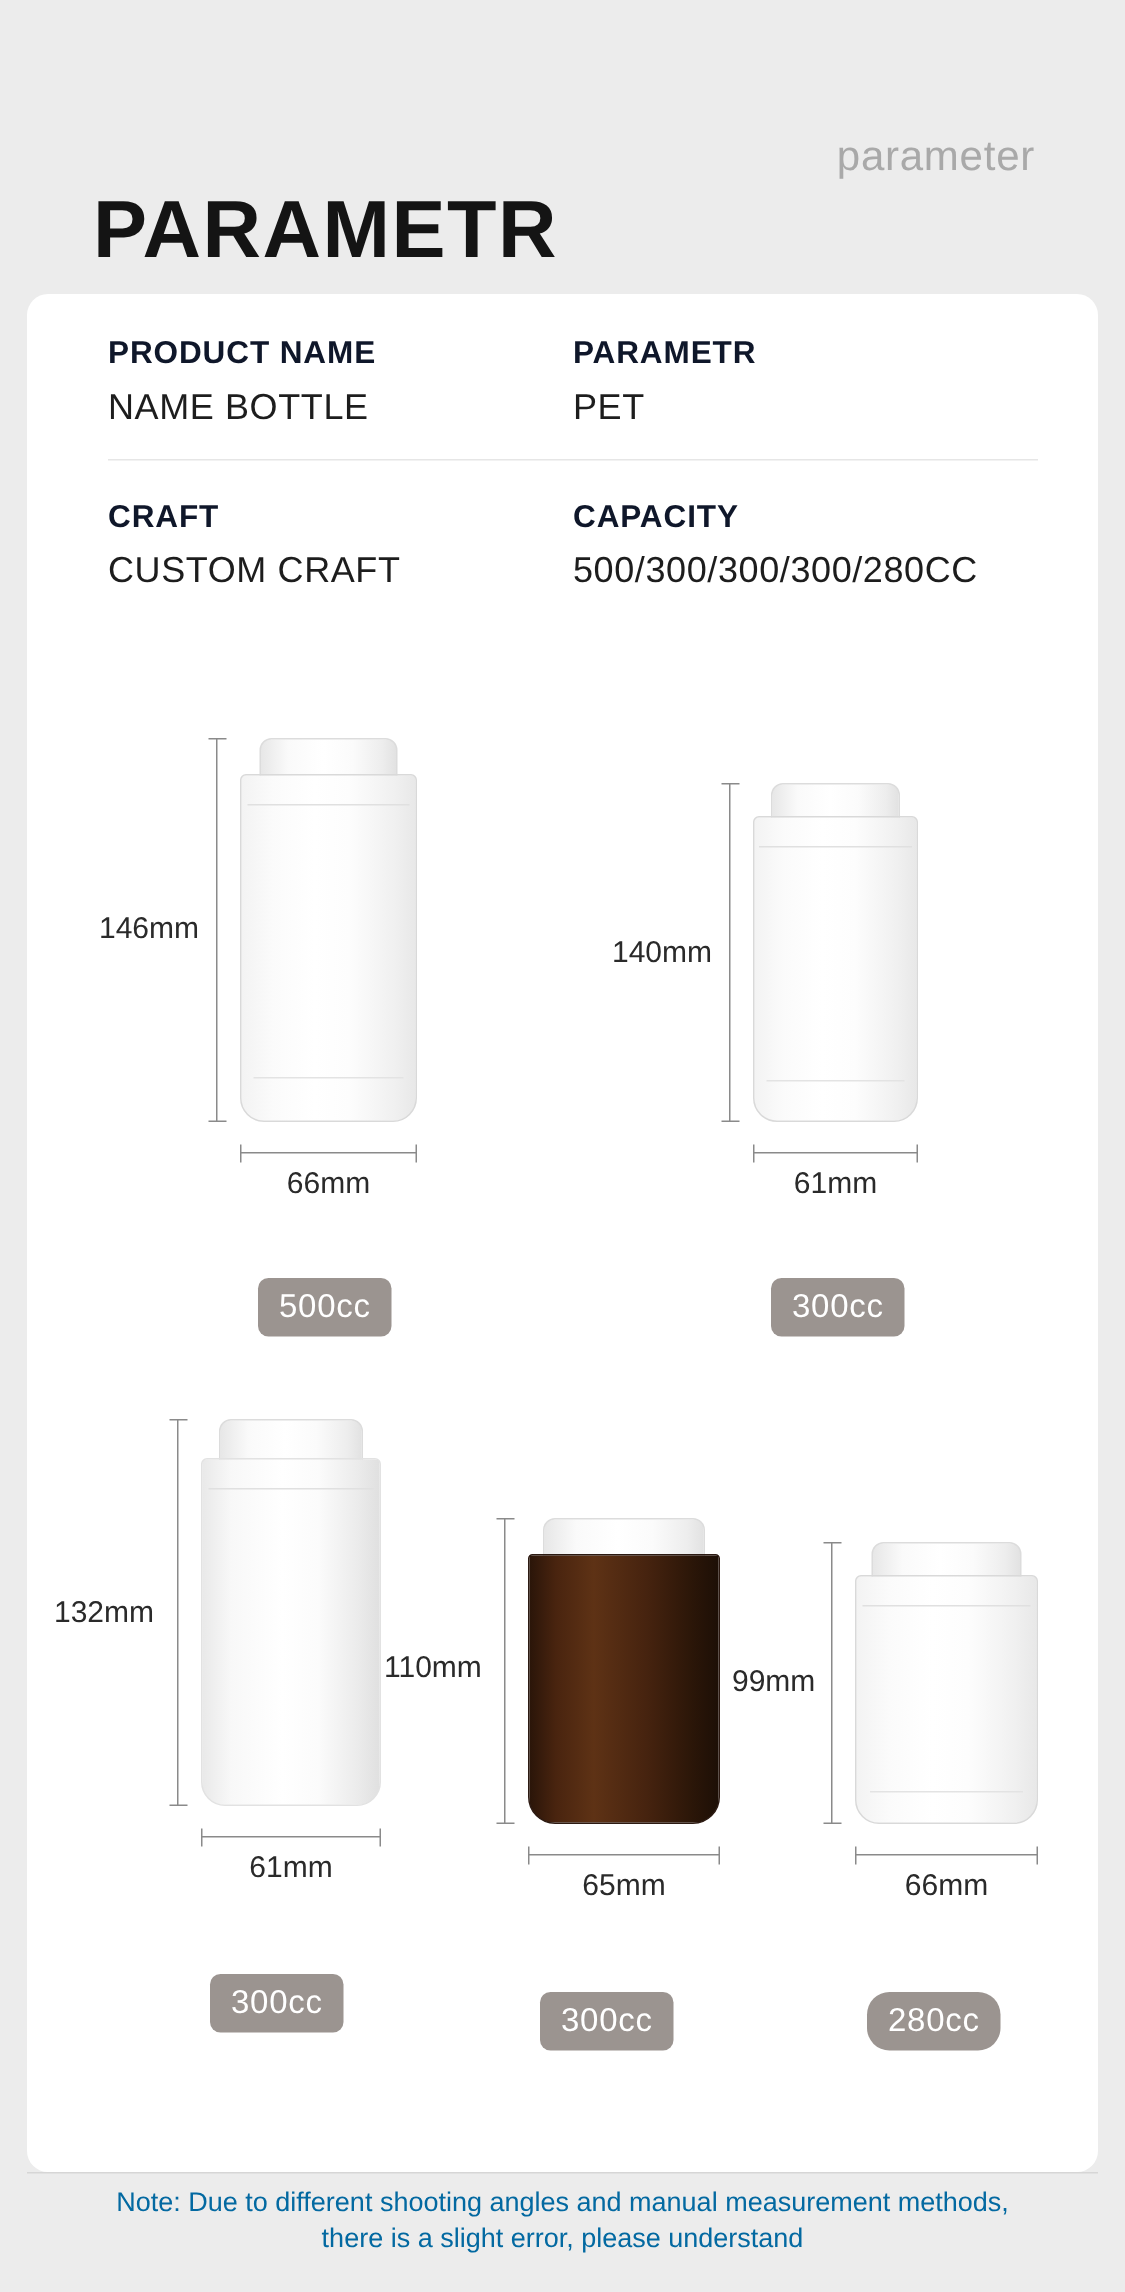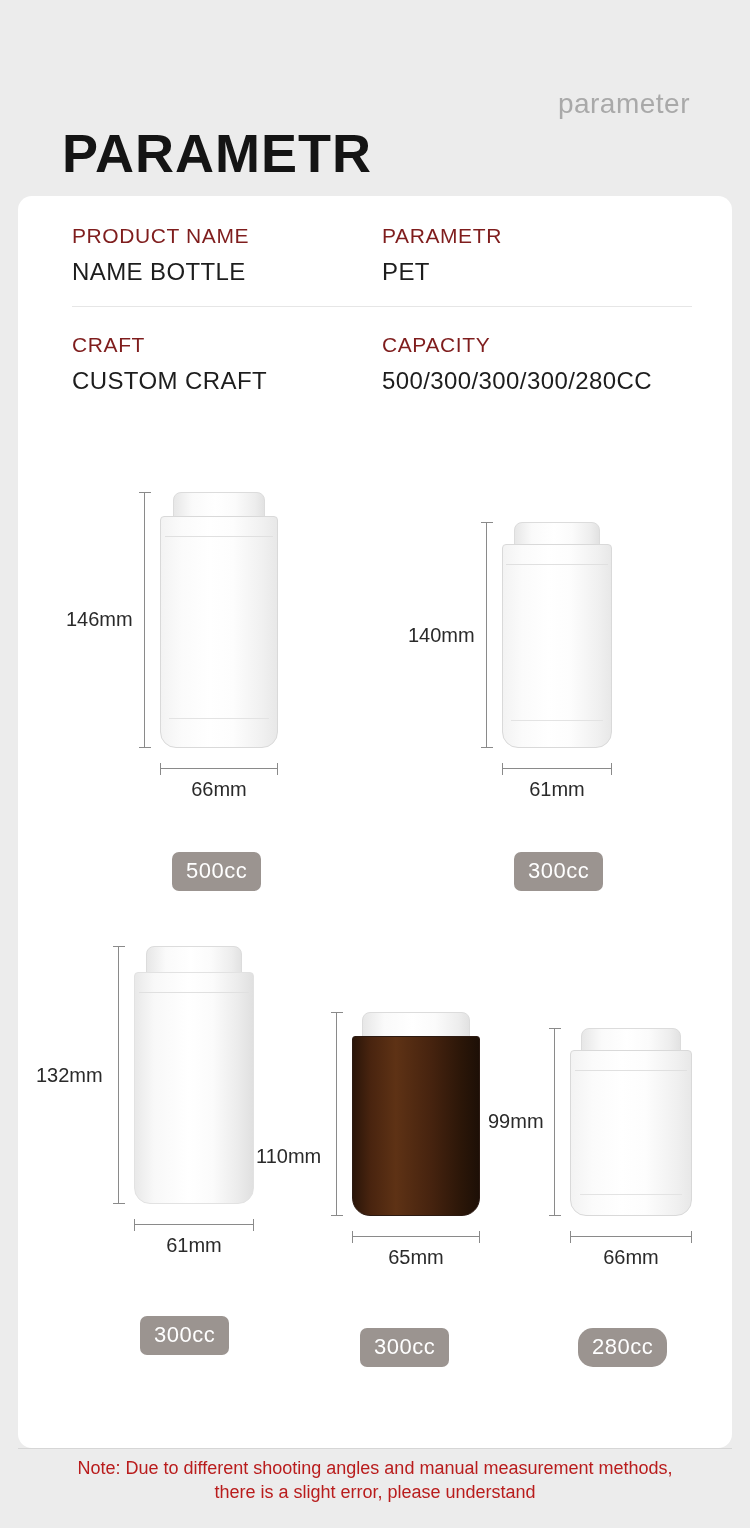--- a/index.html
+++ b/index.html
@@ -63,23 +63,24 @@
   .spec-row {
     display: flex;
     width: 100%;
   }
   .spec-cell {
     width: 50%;
     box-sizing: border-box;
   }
   .spec-label {
     font-size: 21px;
-    color: #7f1d1d;
+    color: #0f172a;
     letter-spacing: 0.6px;
     margin-bottom: 10px;
+    font-weight: bold;
   }
   .spec-value {
     font-size: 24px;
     color: #1d1d1d;
     letter-spacing: 0.4px;
   }
   .spec-row.first {
     padding-bottom: 20px;
     border-bottom: 1px solid #e6e6e6;
   }
@@ -210,21 +211,21 @@
     border-top: 1px solid #d6d6d6;
   }
   .note {
     position: absolute;
     left: 0;
     top: 1456px;
     width: 750px;
     text-align: center;
     font-size: 18px;
     line-height: 1.35;
-    color: #b91c1c;
+    color: #0369a1;
     padding: 0 60px;
     box-sizing: border-box;
   }
 </style>
 </head>
 <body>
 
 <div class="header">
   <div class="header-title">PARAMETR</div>
   <div class="header-sub">parameter</div>
@@ -307,21 +308,21 @@
       </div>
     </div>
 
     <div class="product" style="left:240px; top:492px; width:260px; height:430px;">
       <div class="bottle-wrap" style="position:absolute; left:0; top:0; width:260px; height:430px;">
         <div class="bottle" style="left:94px; top:54px; width:128px; height:204px;">
           <div class="cap" style="width:108px; height:28px;"></div>
           <div class="body amber" style="top:24px; height:180px;"></div>
         </div>
         <div class="dim-v" style="left:78px; top:54px; height:204px;"></div>
-        <div class="dim-label" style="left:-2px; top:143px;margin-top:44px;">110mm</div>
+        <div class="dim-label" style="left:-2px; top:143px;">110mm</div>
         <div class="dim-h" style="left:94px; top:278px; width:128px;"></div>
         <div class="dim-label h" style="left:94px; top:288px; width:128px;">65mm</div>
         <div class="badge" style="left:102px; top:370px;">300cc</div>
       </div>
     </div>
 
     <div class="product" style="left:470px; top:492px; width:244px; height:430px;">
       <div class="bottle-wrap" style="position:absolute; left:0; top:0; width:244px; height:430px;">
         <div class="bottle" style="left:82px; top:70px; width:122px; height:188px;">
           <div class="cap" style="width:100px; height:26px;"></div>

